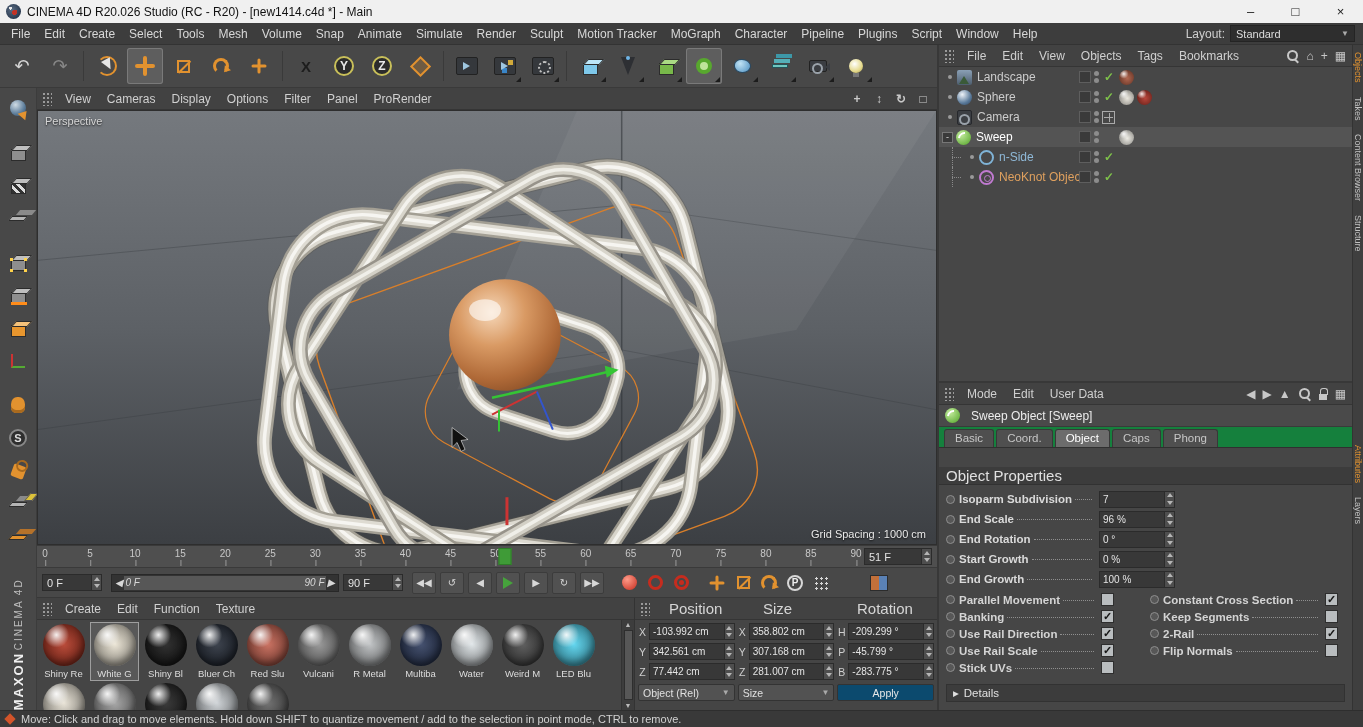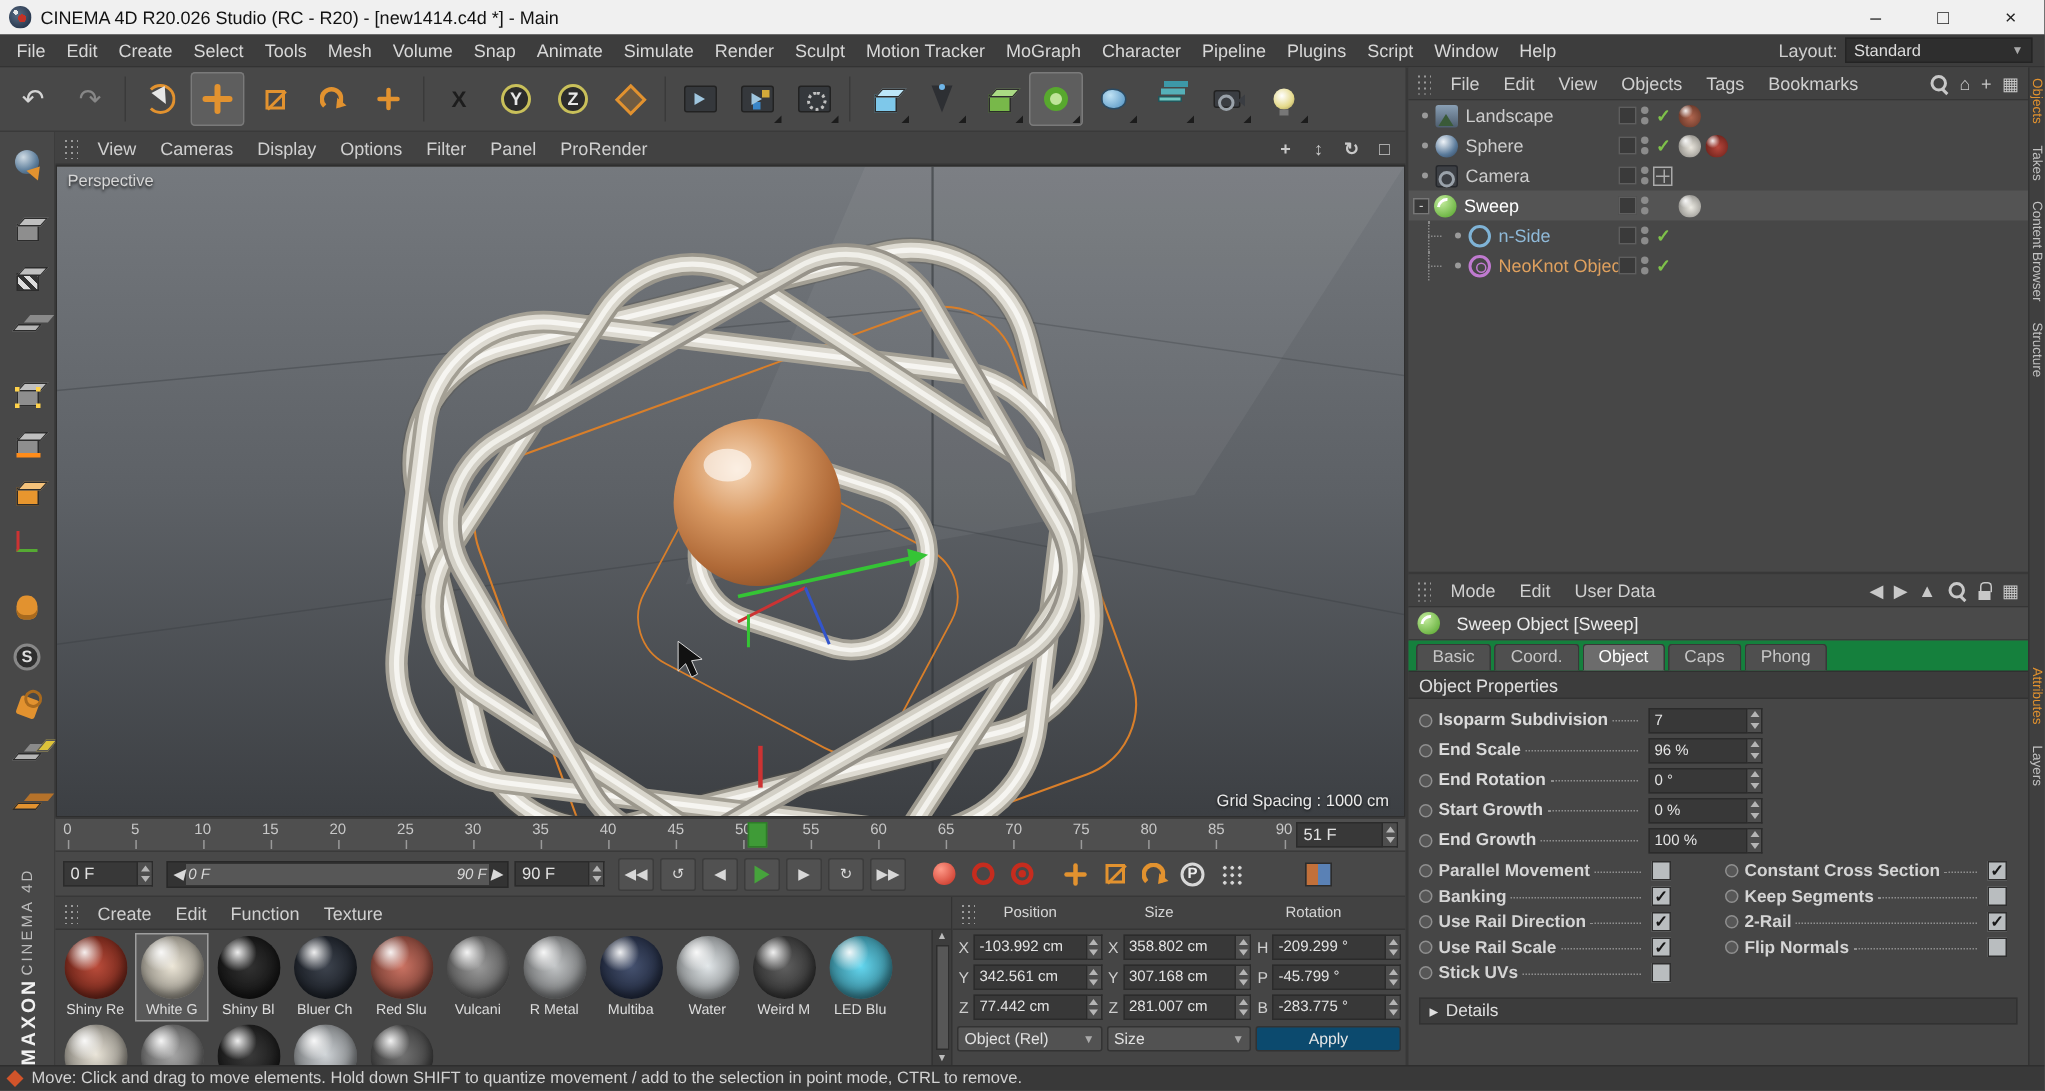--- a/index.html
+++ b/index.html
@@ -153,21 +153,21 @@
   background-image:radial-gradient(circle at 32% 26%,rgba(255,255,255,.92) 0%,rgba(255,255,255,0) 30%),
                    radial-gradient(circle at 50% 48%,rgba(255,255,255,.12),rgba(0,0,0,.5) 88%);
   box-shadow:inset -2px -4px 6px rgba(0,0,0,.35)}
 .mat-label{font-size:9.5px;color:#ddd;margin-top:2px;max-width:47px;white-space:nowrap;overflow:hidden}
 .mat-scrollbar{width:13px;background:#3d3d3d;border-left:1px solid #333;display:flex;flex-direction:column;align-items:center;justify-content:space-between;padding:1px 0;font-size:7px;color:#bbb}
 .sb-thumb{width:9px;flex:1;margin:2px 0;background:#575757;border:1px solid #2e2e2e}
 
 
 .coords{width:303px;background:#454545;border-left:1px solid #333;display:flex;flex-direction:column;flex:none}
 .coords-header{height:22px;background:#424242;border-bottom:1px solid #353535;display:flex;align-items:center;flex:none}
-.ch-title{flex:1;font-size:10px;color:#d6d6d6;padding-left:14px}
+.ch-title{flex:1;font-size:15px;color:#d6d6d6;padding-left:14px}
 .coords-body{flex:1;display:flex;gap:3px;padding:3px}
 .coord-col{flex:1;display:flex;flex-direction:column;gap:3px}
 .coord-row{display:flex;align-items:center;gap:2px}
 .axisl{width:9px;text-align:center;color:#cfcfcf;font-size:10.5px;flex:none}
 .val-wrap{flex:1;display:flex;height:17px;min-width:0}
 .val-box{flex:1;background:#383838;border:1px solid #2b2b2b;display:flex;align-items:center;padding:0 3px;font-size:10px;color:#e4e4e4;white-space:nowrap;overflow:hidden}
 .coord-foot{display:flex;align-items:center;gap:2px;height:19px}
 .mini-dd{flex:1;height:17px;background:#525252;border:1px solid #333;border-radius:2px;display:flex;align-items:center;justify-content:space-between;padding:0 4px;font-size:10.5px;color:#e0e0e0;min-width:0}
 .mini-dd span:first-child{overflow:hidden;white-space:nowrap}
 .apply-btn{flex:1;height:17px;background:#0c4a6e;border:1px solid #333;border-radius:2px;display:flex;align-items:center;justify-content:center;font-size:10.5px;color:#e8e8e8}
@@ -211,21 +211,21 @@
 .target-ico{width:13px;height:13px;border:1px solid #aaa;position:relative}
 .target-ico::before{content:"";position:absolute;left:50%;top:1px;bottom:1px;width:1px;background:#aaa}
 .target-ico::after{content:"";position:absolute;top:50%;left:1px;right:1px;height:1px;background:#aaa}
 
 
 .am{flex:1;display:flex;flex-direction:column;min-height:0}
 .am-title{height:22px;display:flex;align-items:center;gap:6px;padding:0 6px;background:#4a4a4a;border-bottom:1px solid #3a3a3a;color:#ececec;flex:none}
 .am-tabs{height:21px;display:flex;align-items:flex-end;gap:2px;padding:0 5px;background:#15803d;border-bottom:1px solid #303030;flex:none}
 .am-tab{padding:2px 10px 3px;background:#4f4f4f;border:1px solid #383838;border-bottom:none;border-radius:3px 3px 0 0;font-size:11.5px;color:#c6c6c6}
 .am-tab.active{background:#6c6c6c;color:#fff}
-.am-section{height:18px;background:#3c3c3c;border-bottom:1px solid #323232;display:flex;align-items:center;padding:0 7px;font-size:12px;color:#e0e0e0;margin-top:0;flex:none}
+.am-section{height:18px;background:#3c3c3c;border-bottom:1px solid #323232;display:flex;align-items:center;padding:0 7px;font-size:15px;color:#e0e0e0;margin-top:19px;flex:none}
 .am-body{flex:1;padding:4px 7px;font-size:11.5px;overflow:hidden}
 .prop-row{height:20px;display:flex;align-items:center;gap:4px}
 .anim-dot{width:9px;height:9px;border:1px solid #8f8f8f;border-radius:50%;background:#575757;flex:none}
 .prop-left{width:136px;display:flex;min-width:0}
 .prop-left b{font-weight:bold;color:#dadada;white-space:nowrap}
 .leader{flex:1;min-width:4px;border-bottom:1px dotted #8f8f8f;margin:0 3px 5px 3px;align-self:flex-end}
 .checks{display:grid;grid-template-columns:202px 1fr;column-gap:2px;margin-top:2px}
 .check-row{height:17px;display:flex;align-items:center;gap:4px}
 .check-left{width:138px;display:flex;min-width:0}
 .check-left.wide{width:158px}

